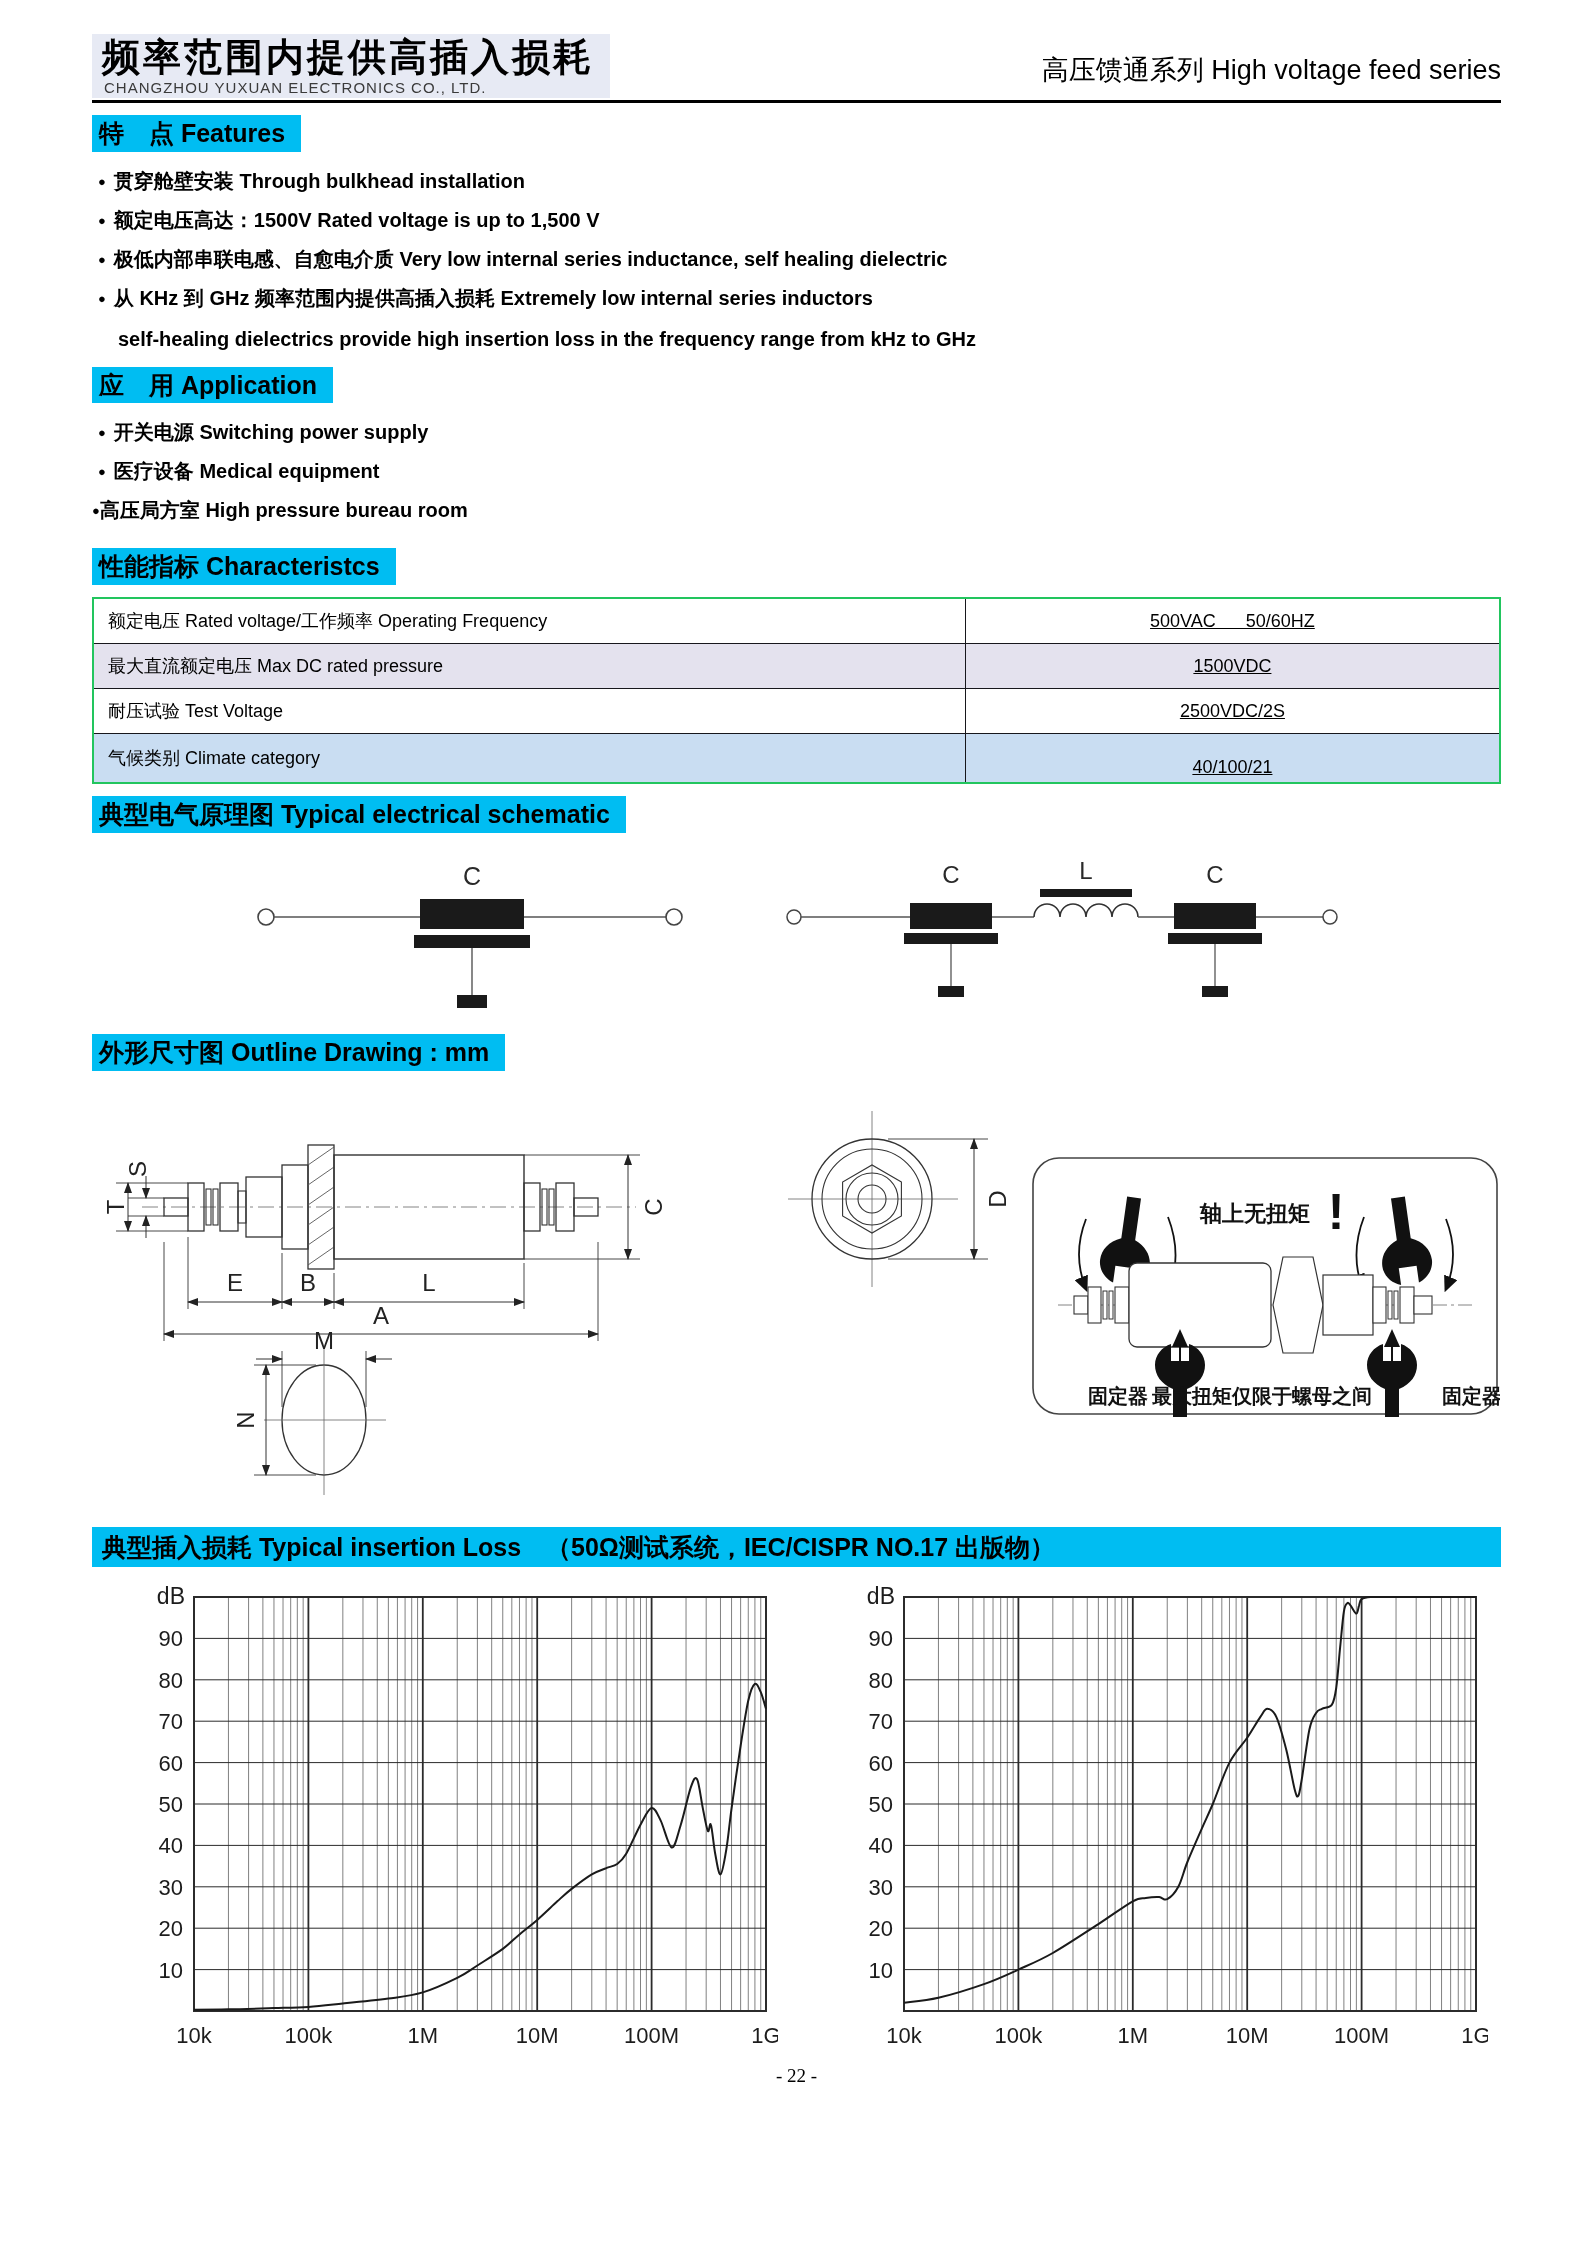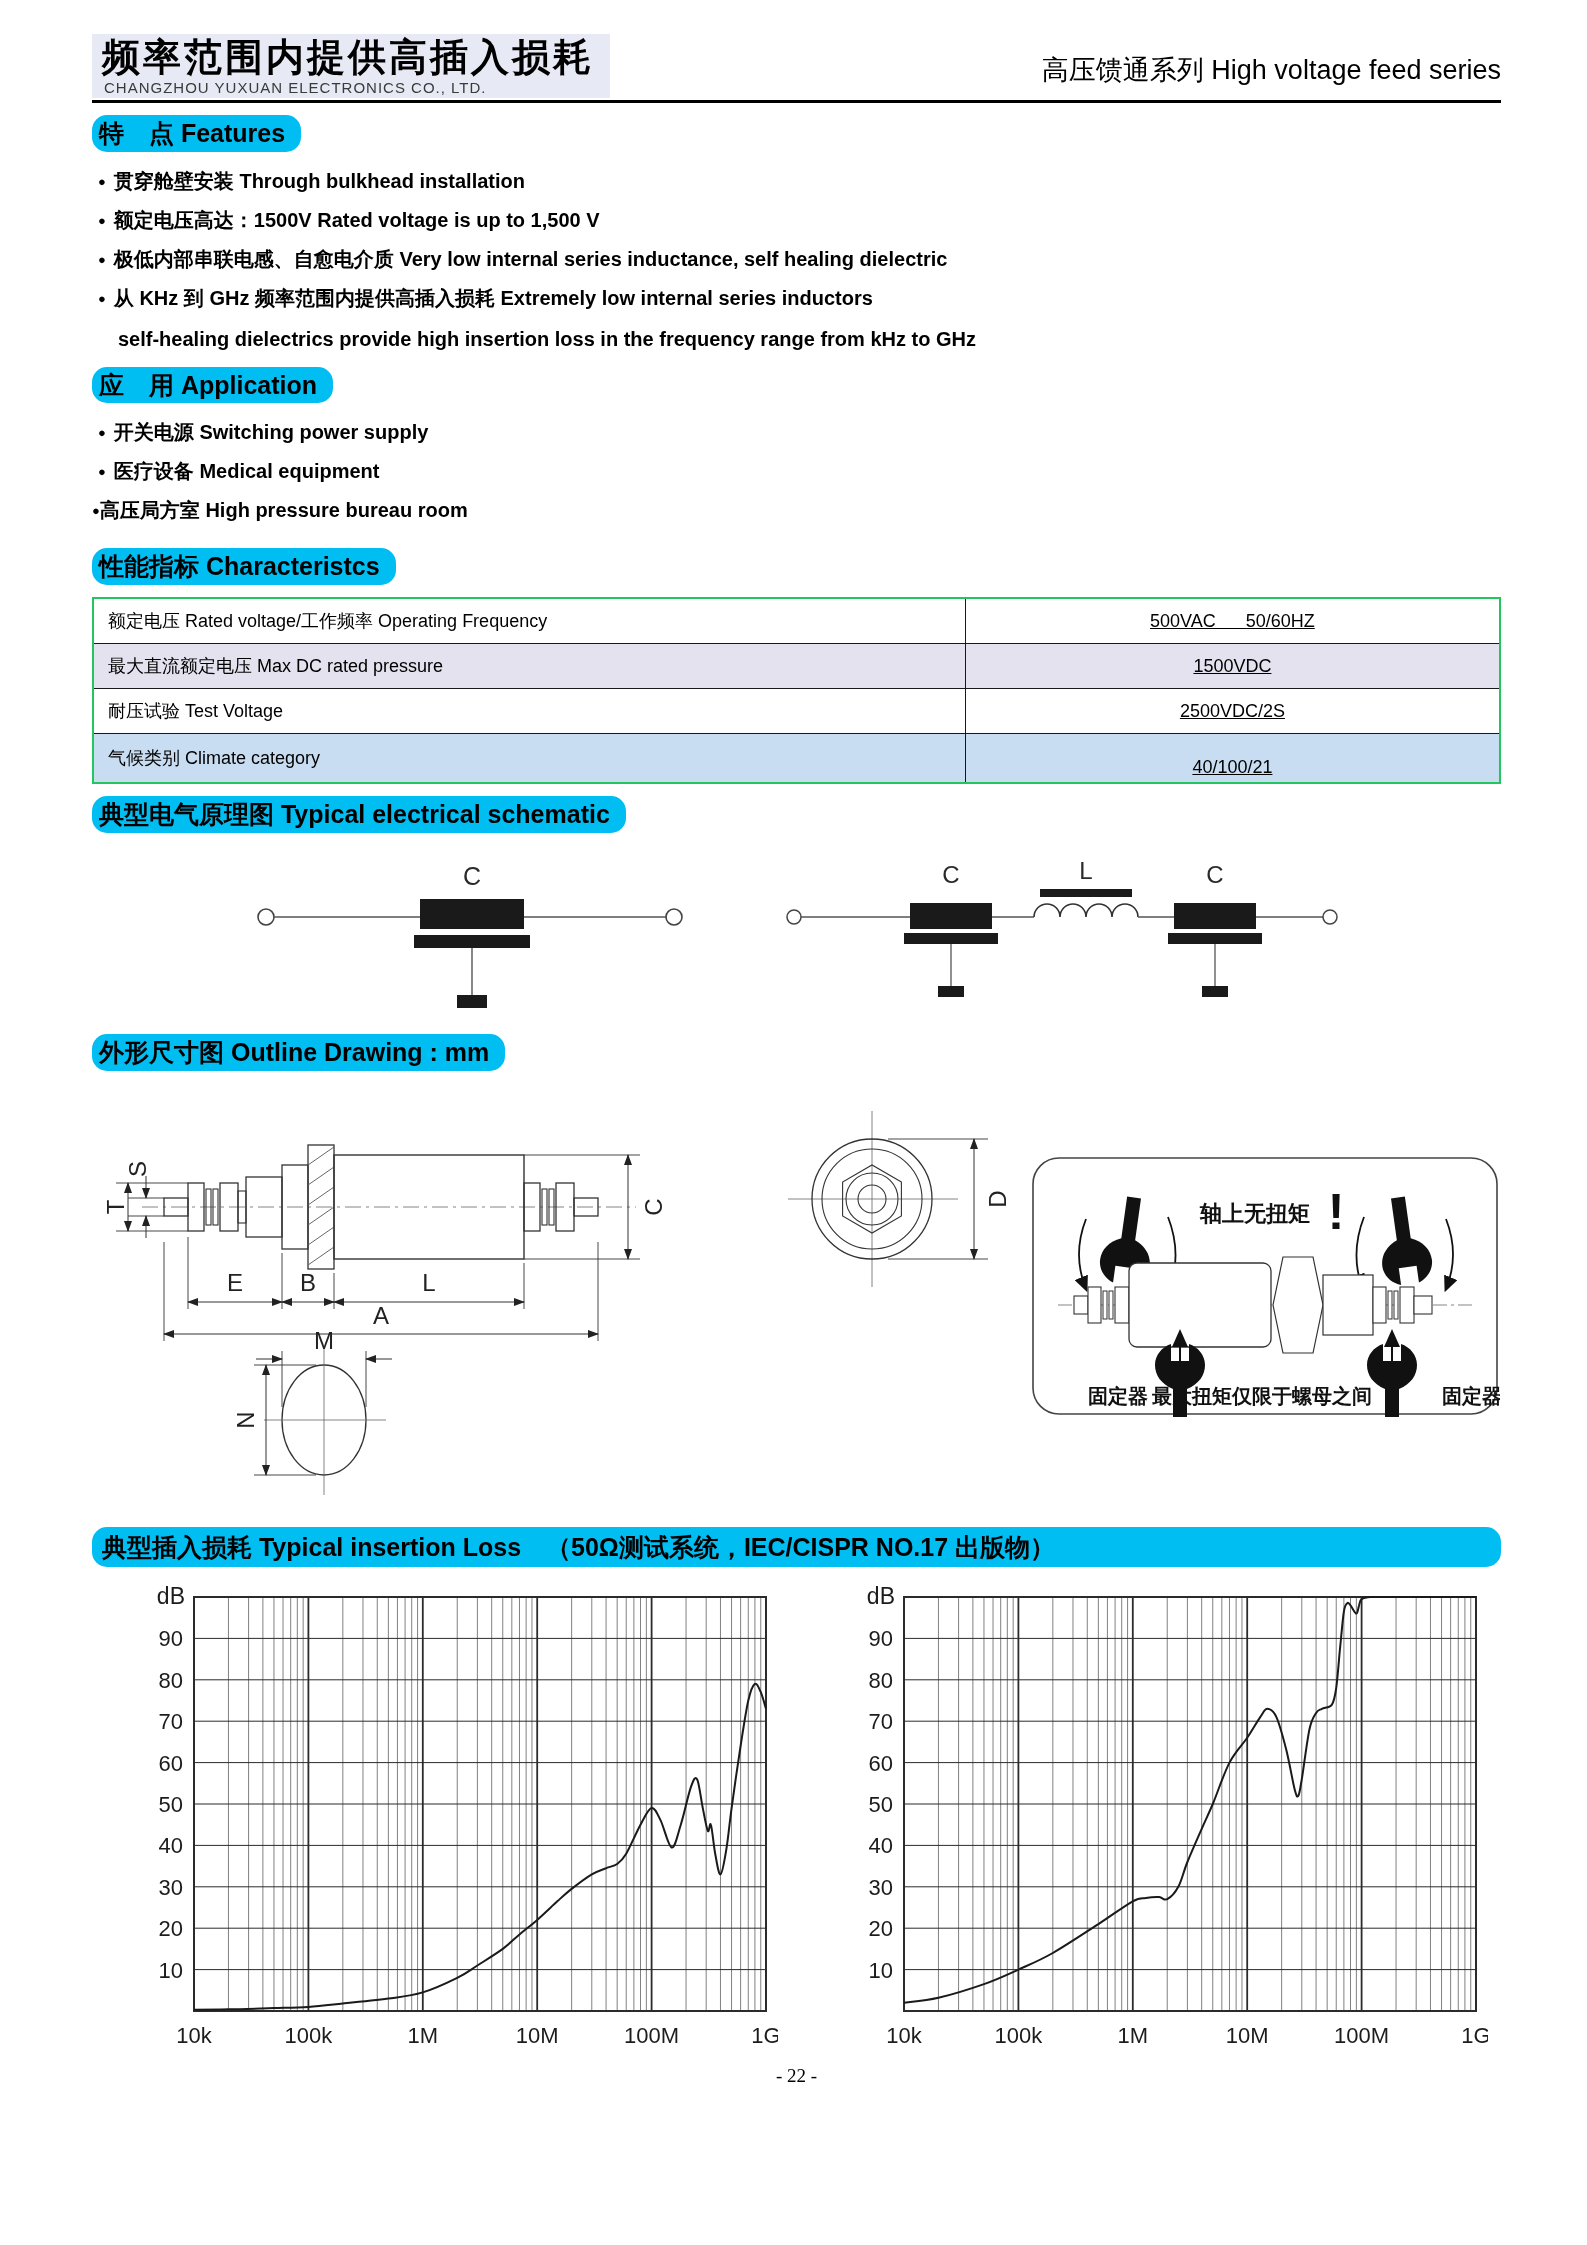--- a/index.html
+++ b/index.html
@@ -7,21 +7,21 @@
   .page{padding:34px 86px 0 92px;}
 
   
   .hdr{display:flex;justify-content:space-between;align-items:flex-end;border-bottom:3px solid #000;padding-bottom:2px;}
   .logo-box{background:#e7eaf4;padding:4px 16px 0 10px;}
   .logo-cn{font-size:38px;font-weight:bold;letter-spacing:3px;line-height:1.05;}
   .logo-en{font-size:15px;font-weight:normal;color:#3a3a3a;letter-spacing:1px;padding:1px 0 2px 2px;}
   .doc-title{font-size:27px;padding-bottom:10px;}
 
   
-  .sec-head{display:inline-block;background:#00bdf2;font-weight:bold;font-size:25px;padding:4px 16px 4px 7px;margin:12px 0 4px 0;line-height:1.15;border-radius:15px;}
+  .sec-head{display:inline-block;background:#00bdf2;font-weight:bold;font-size:25px;padding:4px 16px 4px 7px;margin:12px 0 4px 0;line-height:1.15;}
   .sec-head.full{display:block;padding:6px 10px;}
 
   
   ul.blist{list-style:none;margin:6px 0 2px 0;padding:0;font-weight:bold;font-size:20px;}
   ul.blist li{margin:12px 0;}
   ul.blist .dot{font-size:13px;vertical-align:2px;margin:0 8px 0 6px;}
   ul.blist li.tight .dot{margin-right:0;margin-left:0;}
   .cont-line{font-weight:bold;font-size:20px;margin:16px 0 4px 26px;}
 
   

